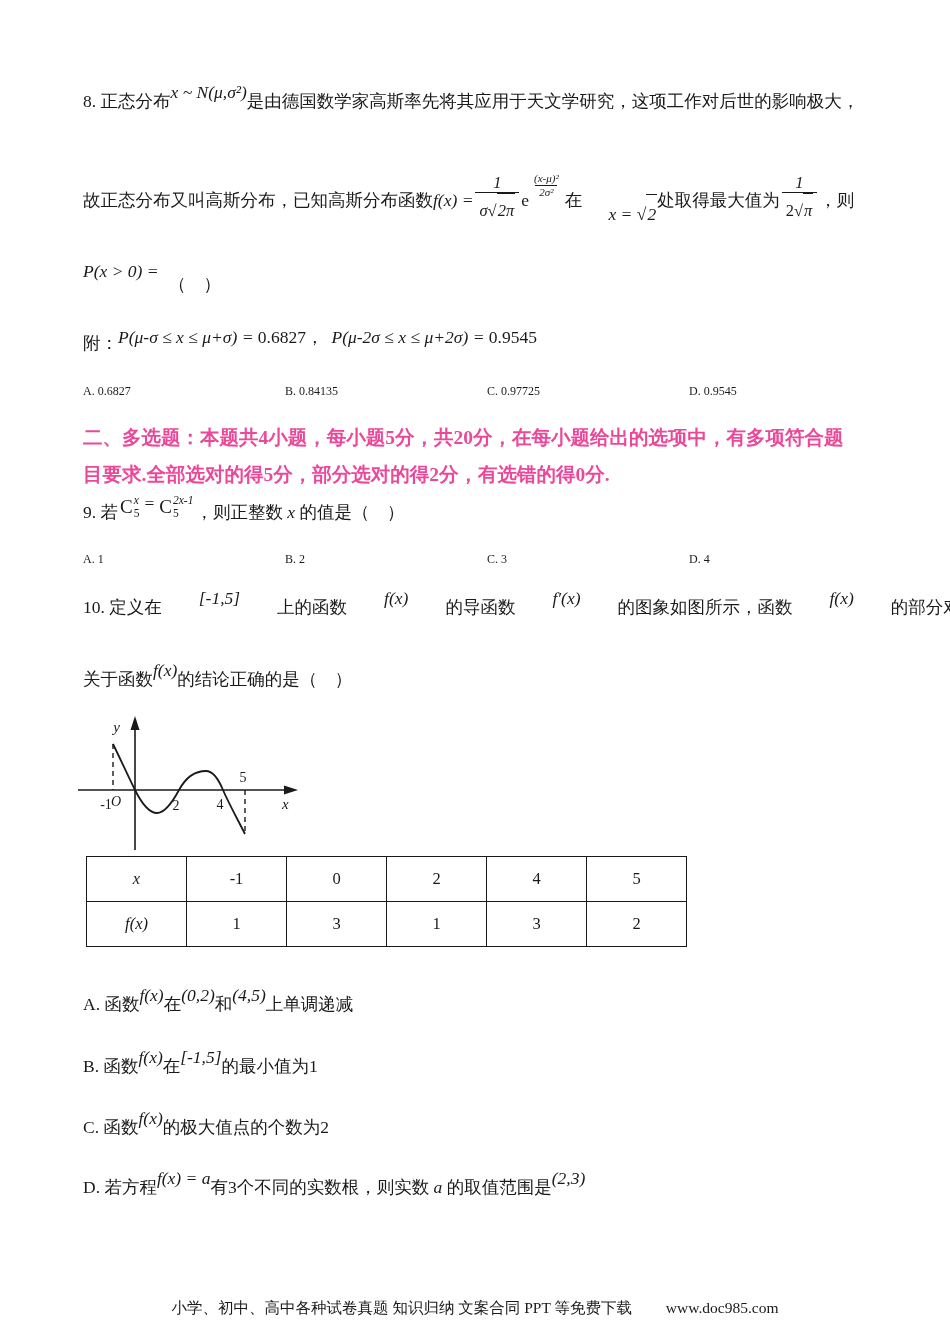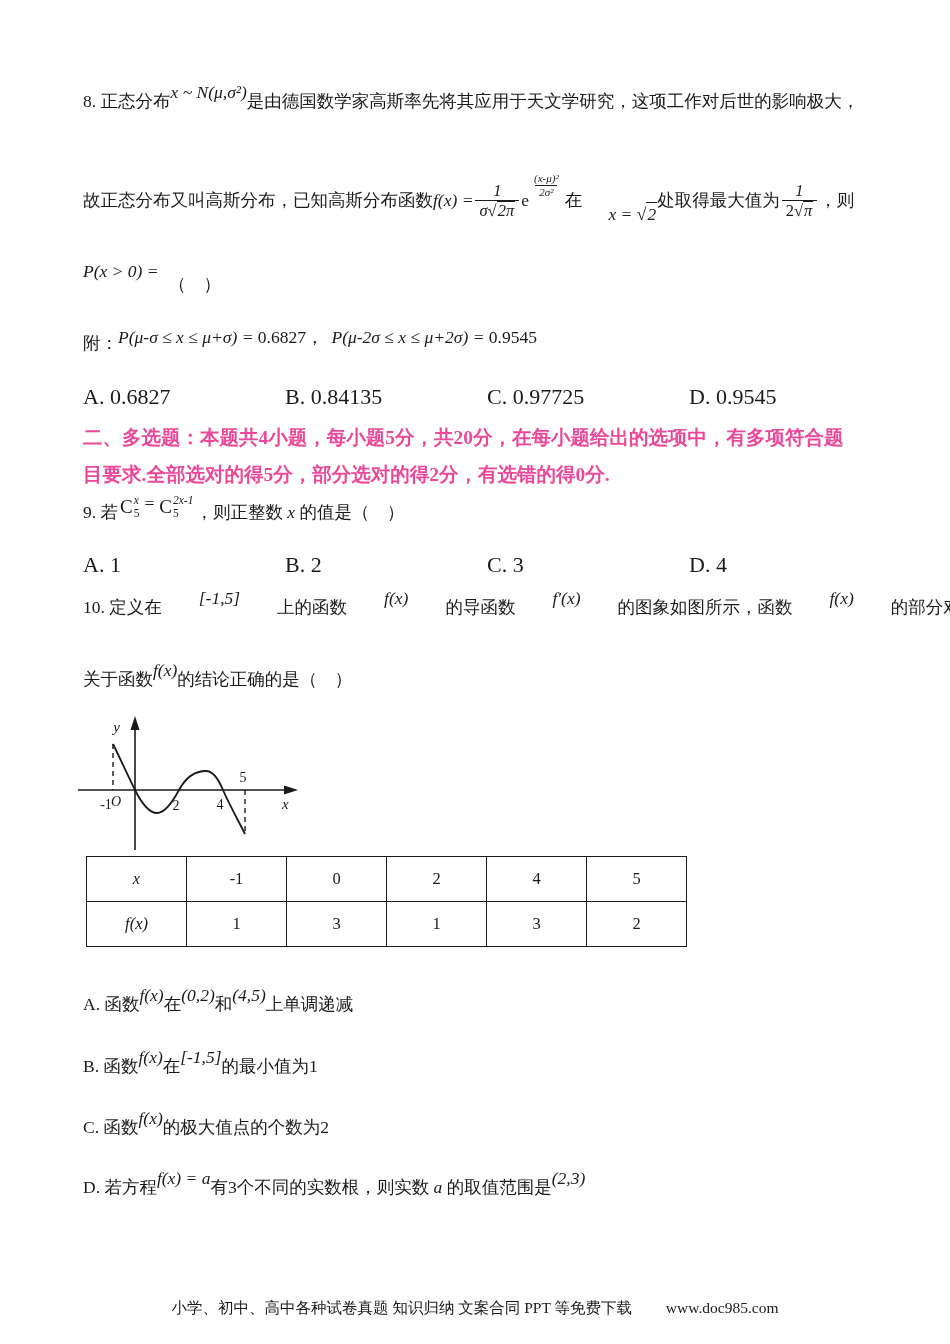--- a/index.html
+++ b/index.html
@@ -26,32 +26,32 @@
 
   .frac {
     display: inline-flex; flex-direction: column; align-items: center;
     line-height: 1.12; font-size: 16.5px; margin: 0 2px;
   }
   .frac .num, .frac .den { padding: 0 4px; display: inline-flex; align-items: baseline; }
   .frac .den { border-top: 1.3px solid #1a1a1a; }
 
   .sqrt { display: inline-flex; align-items: baseline; font-style: normal; }
   .sqrt::before { content: "√"; font-style: normal; }
-  .sqrt .rad { border-top: 1.2px solid #1a1a1a; font-style: italic; padding: 0 1px; }
+  .sqrt .rad { border-top: 1.2px solid #1a1a1a; font-style: italic; padding: 8px 1px; }
 
   .exp { transform: translateY(-16px); font-size: 11px; margin-left: 1px; }
   .exp .den { border-top: 1px solid #1a1a1a; }
   .ebase { font-style: normal; }
 
   .comb { display: inline-flex; align-items: center; transform: translateY(-6px); margin: 0 2px; }
   .comb .cbase { font-size: 19px; }
   .comb .scripts { display: inline-flex; flex-direction: column; font-size: 11.5px; line-height: 1.15; margin-left: 1px; }
   .comb .csup { font-style: italic; }
 
-  .opts { position: absolute; left: 83px; display: flex; font-size: 22px; white-space: pre; justify-content: space-between; }
+  .opts { position: absolute; left: 83px; display: flex; font-size: 12px; white-space: pre; justify-content: space-between; }
   .opts span { width: 202px; }
 
   .heading {
     position: absolute; left: 83px; top: 419px; width: 820px;
     font-weight: 700; font-size: 19.5px; line-height: 37px; color: #ec4899;
   }
 
   .vtable { position: absolute; left: 86px; top: 856px; border-collapse: collapse; }
   .vtable td {
     border: 1.9px solid #1a1a1a;

